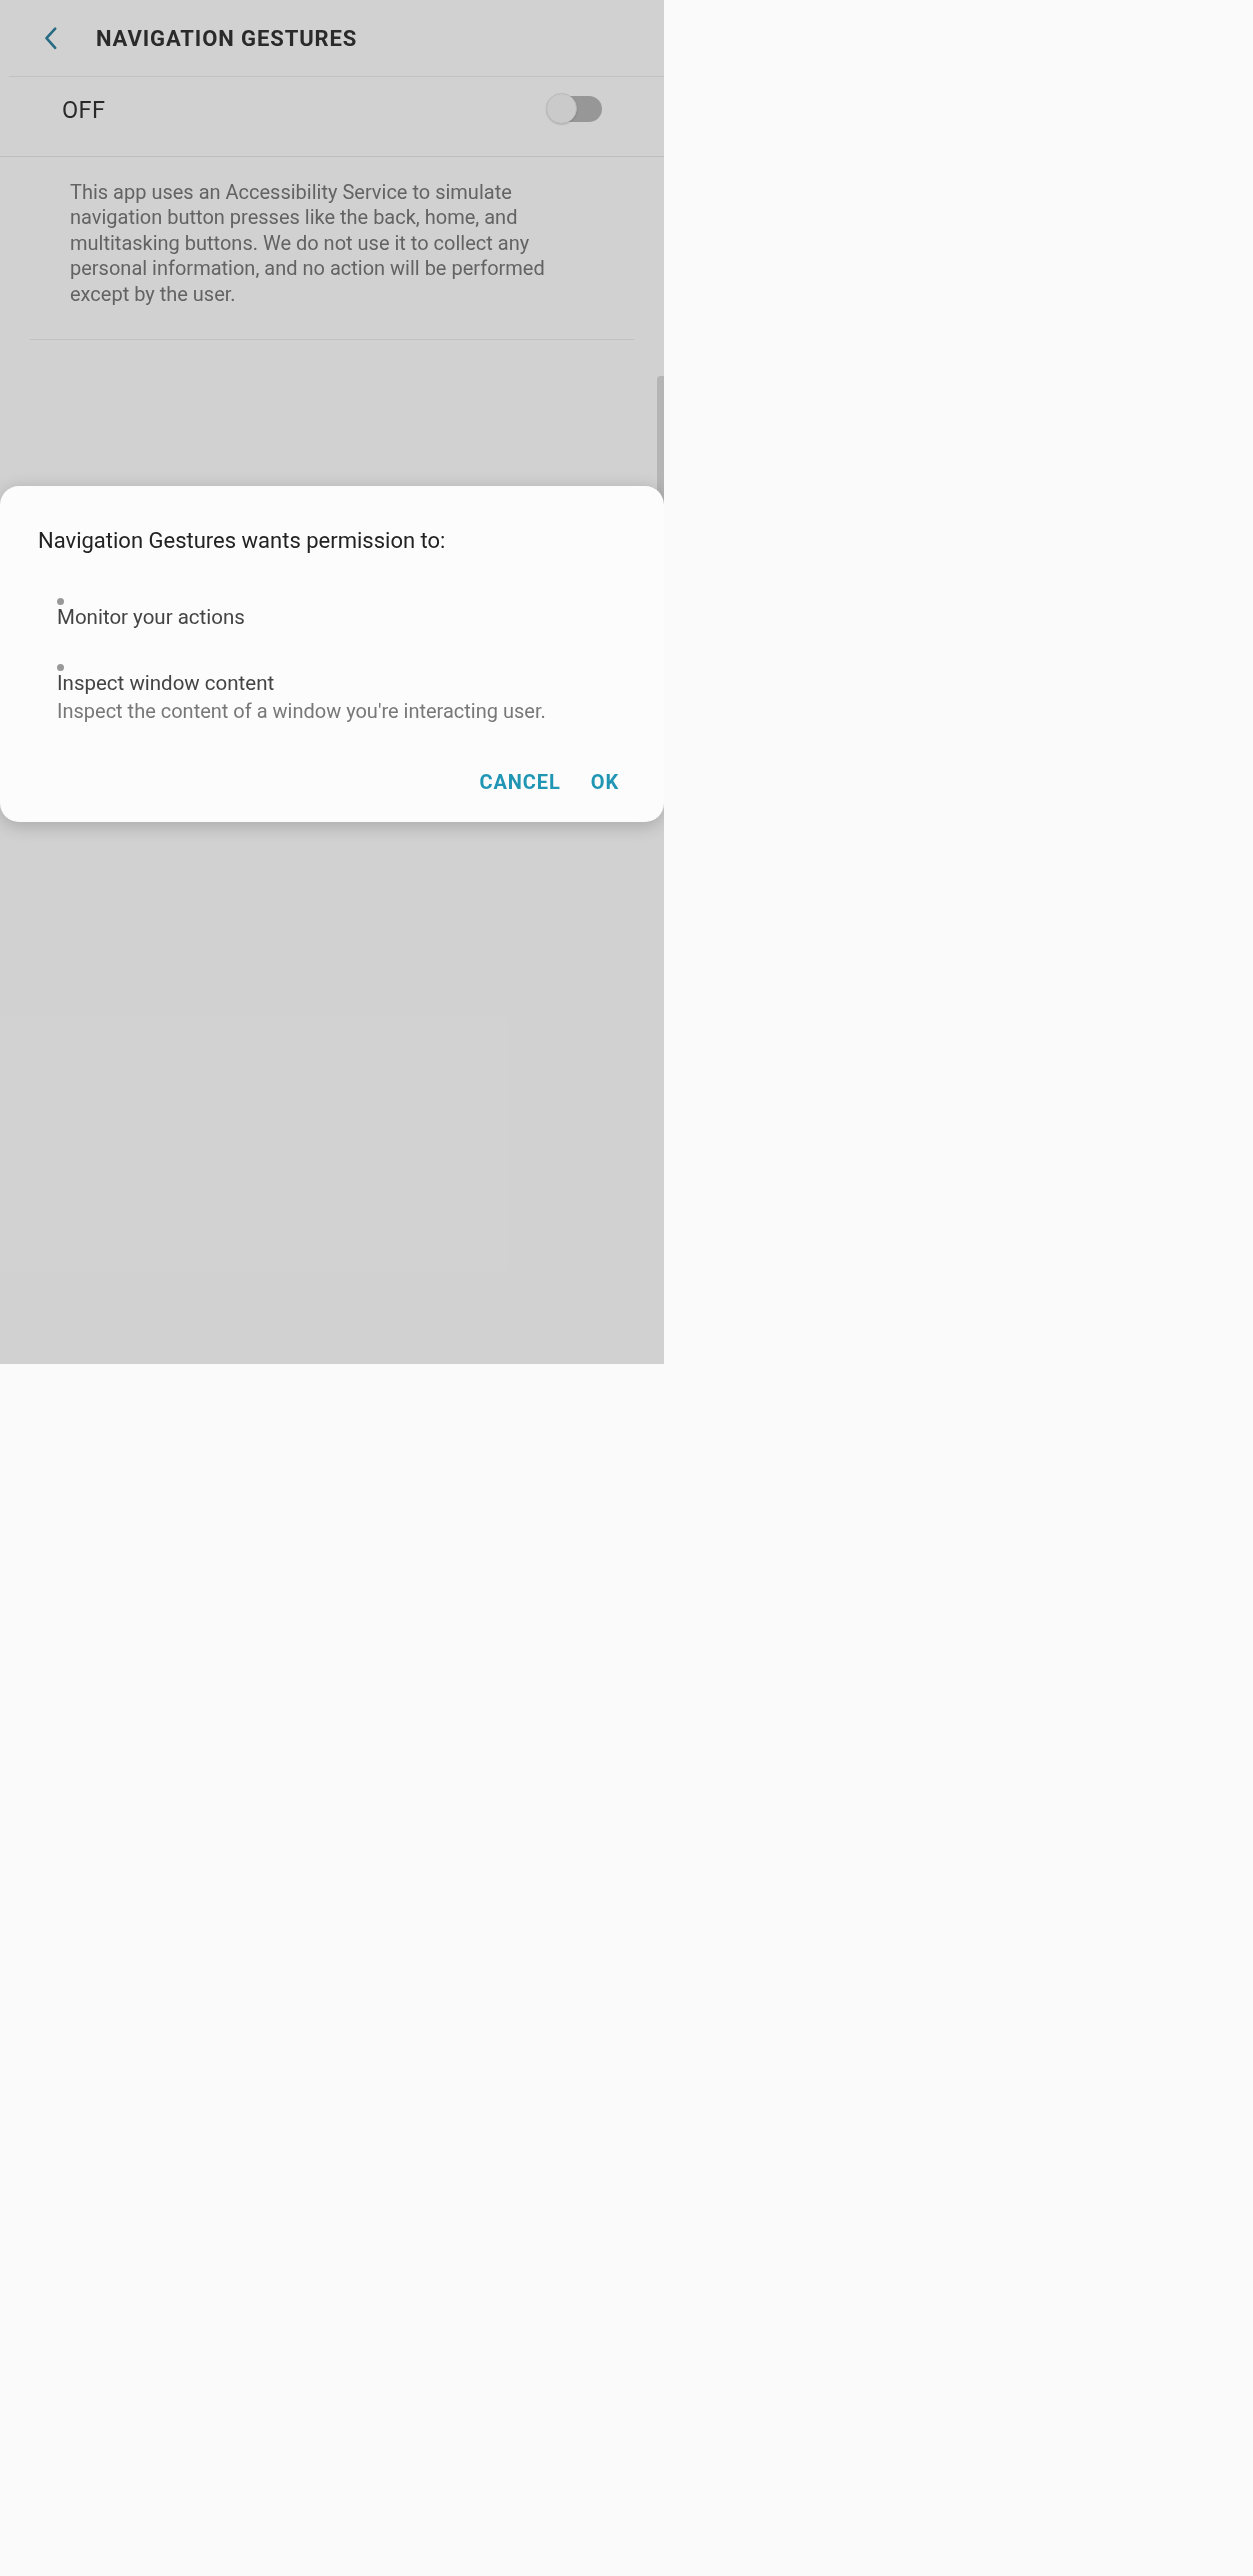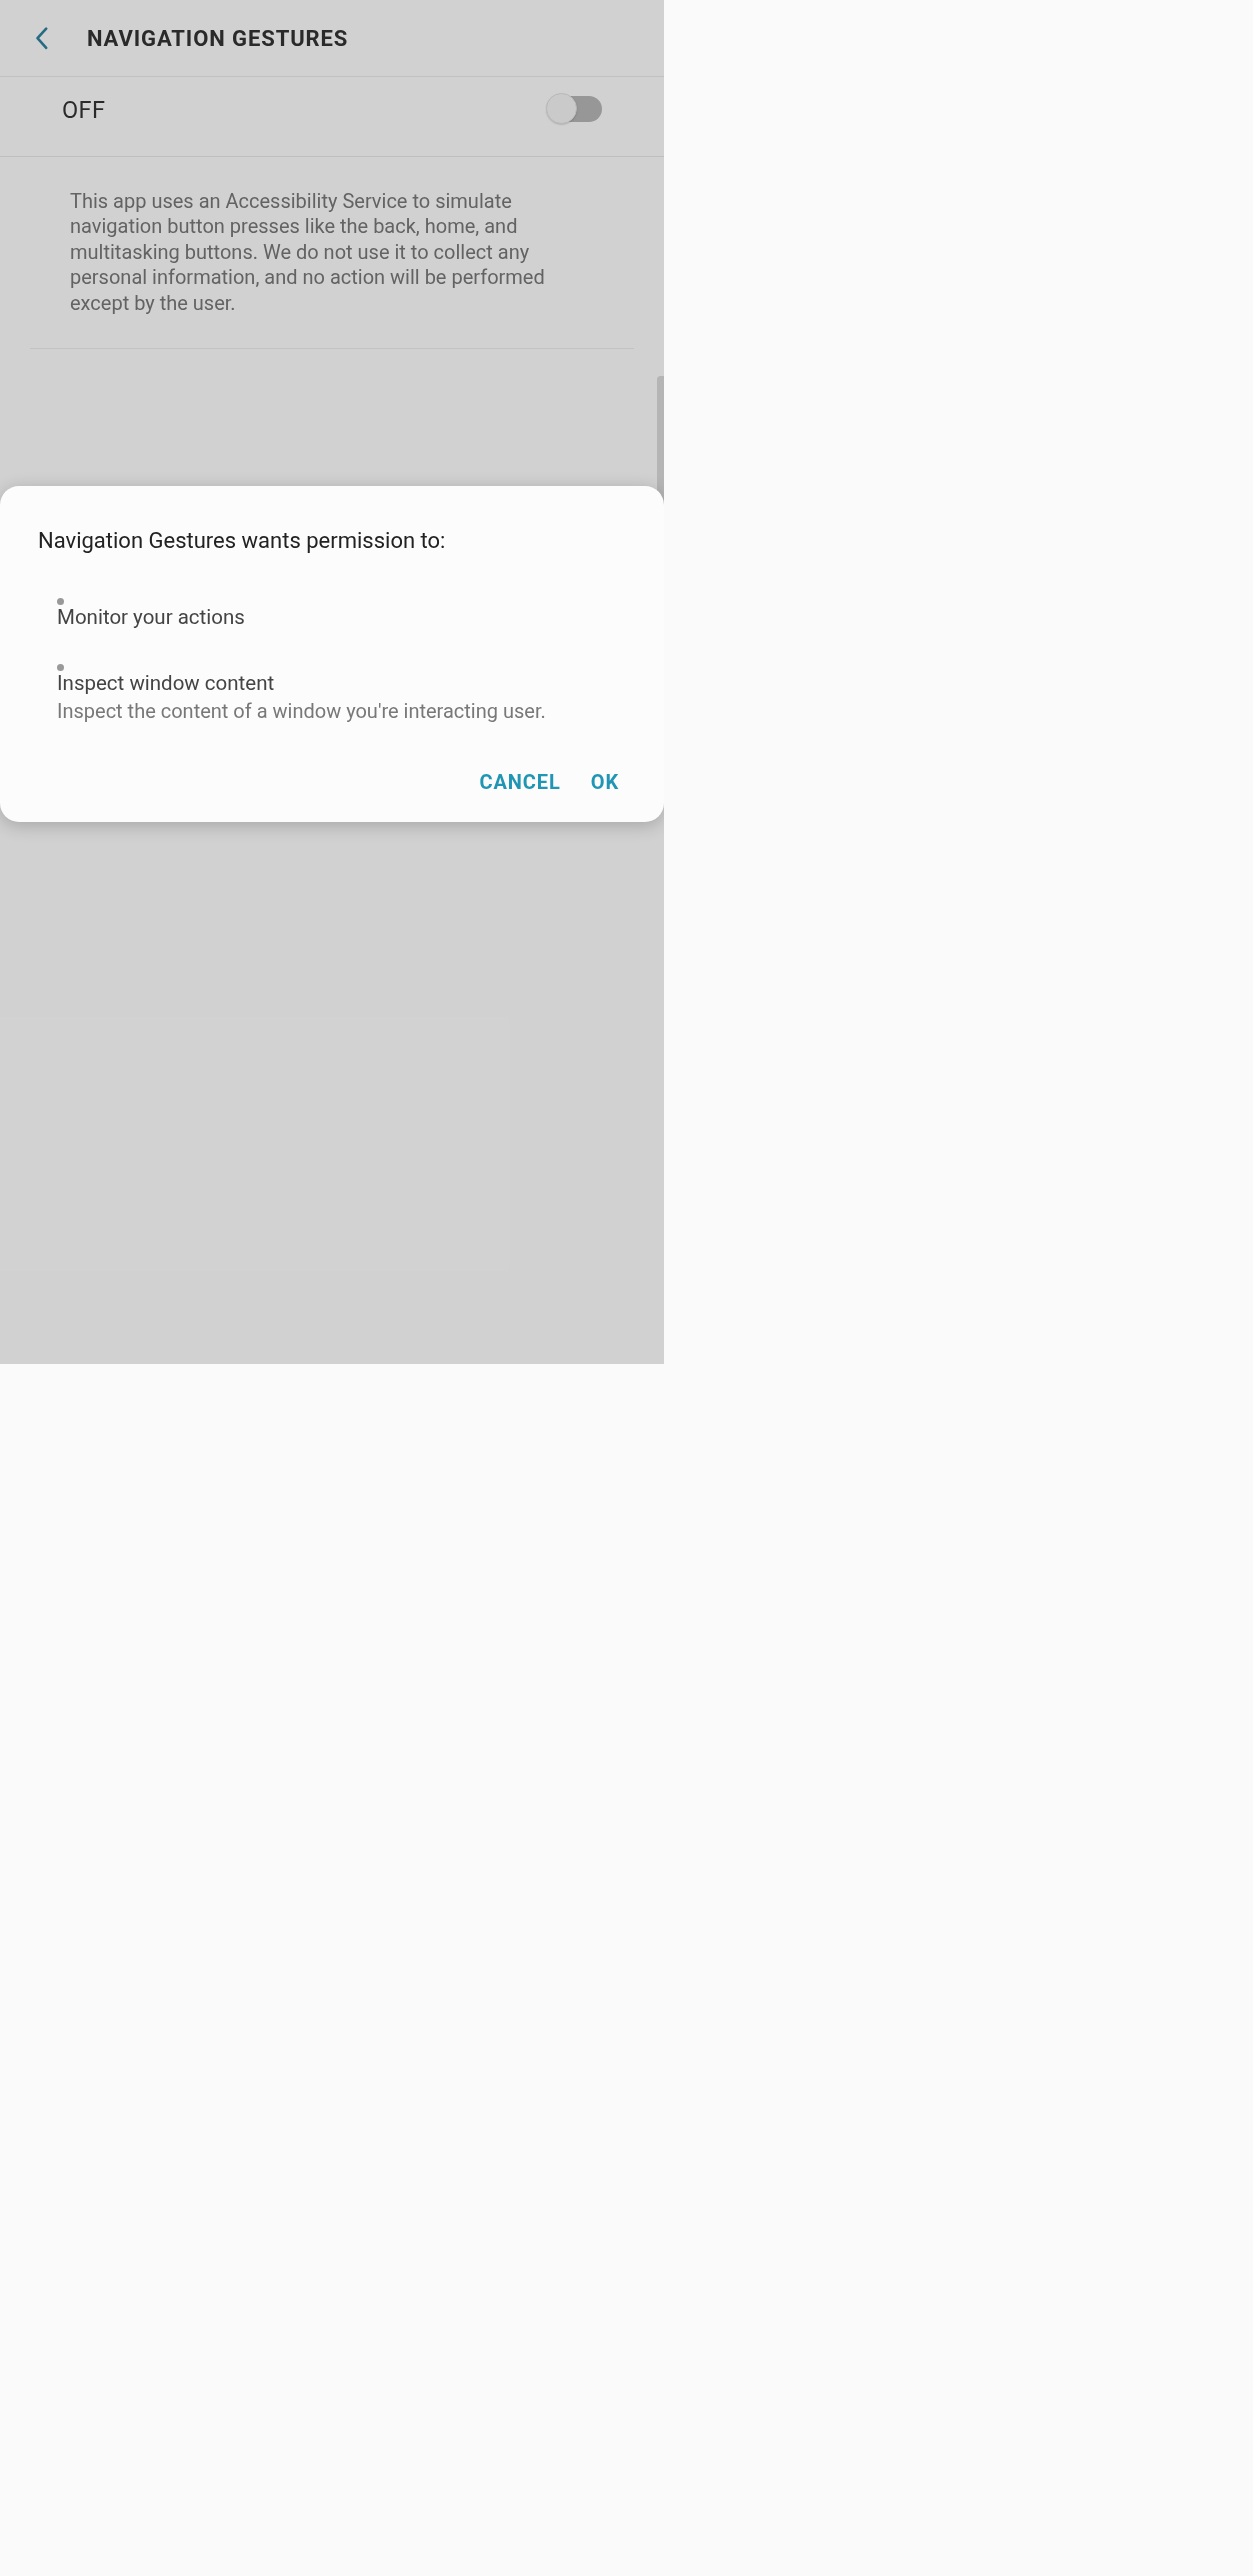--- a/index.html
+++ b/index.html
@@ -20,20 +20,21 @@
       inset: 0;
       background: rgba(0,0,0,0.16);
       z-index: 5;
     }
     .header {
       display: flex;
       align-items: center;
       padding: 15.7px 15.7px 15.7px 31px;
       height: 77px;
       border-bottom: 0.9px solid #e6e6e6;
+      margin-left: 9px;
     }
     .back-icon {
       width: 21px;
       height: 21px;
       display: flex;
       align-items: center;
       justify-content: center;
       margin-right: 35px;
       color: #2f7f9c;
     }
@@ -74,21 +75,21 @@
       width: 31px;
       height: 31px;
       background: #f1f1f1;
       border: 0.9px solid #ddd;
       border-radius: 50%;
       box-shadow: 0 0.9px 1.7px rgba(0,0,0,0.15);
     }
     .description-block {
       padding: 22.6px 40px 31px 40px;
       border-bottom: 0.9px solid #e8e8e8;
-      margin: 9px 30px;
+      margin: 0 30px;
     }
     .description-text {
       font-size: 20px;
       line-height: 1.28;
       color: #767676;
     }
     .scroll-indicator {
       position: absolute;
       right: 0;
       top: 376px;

